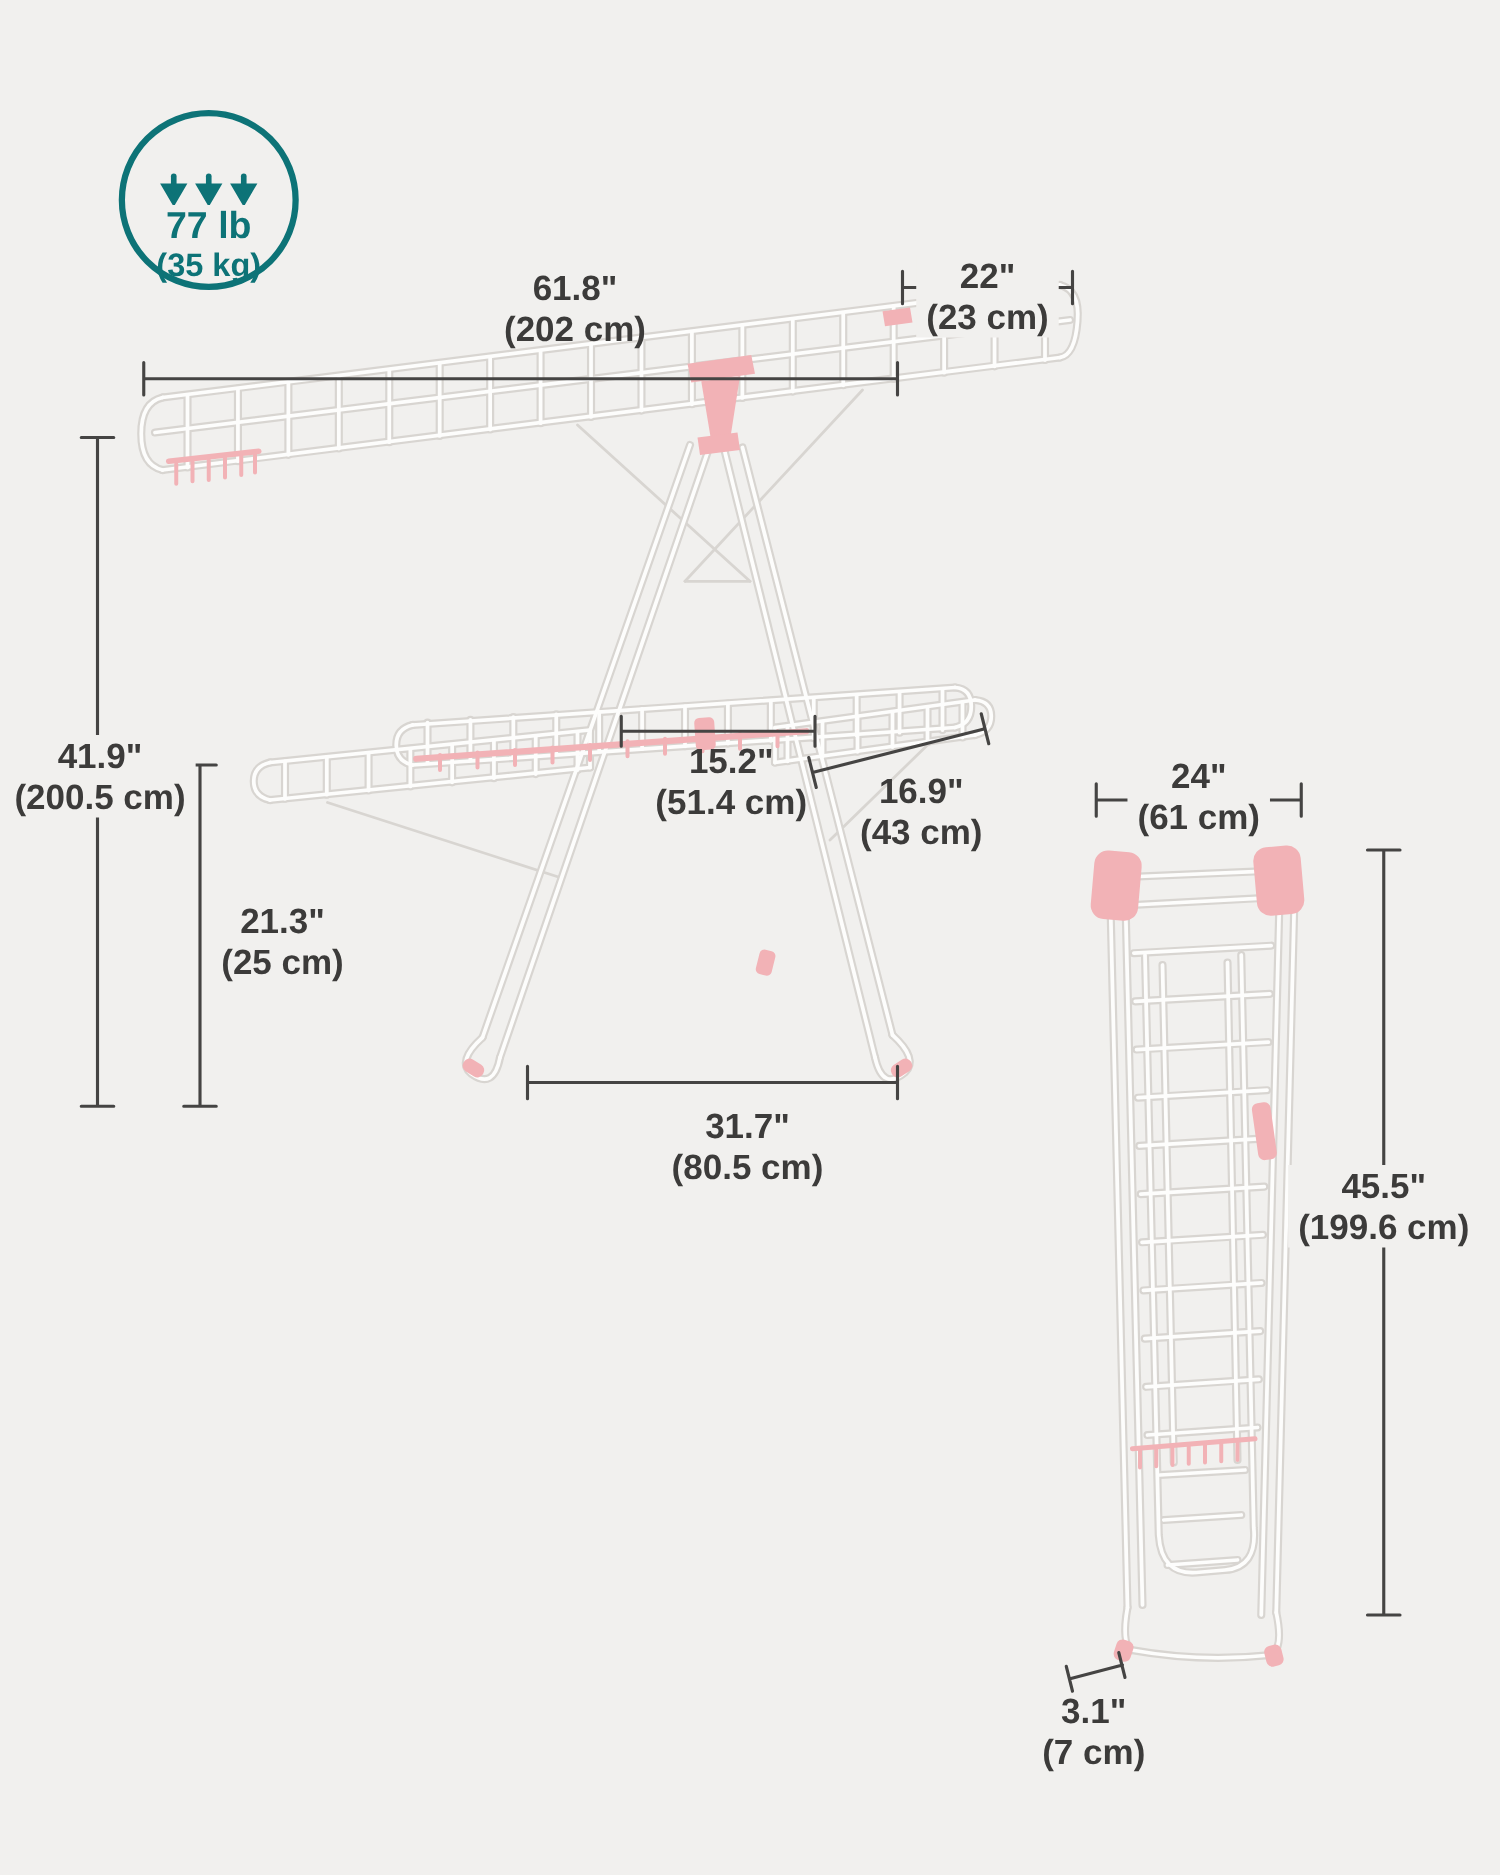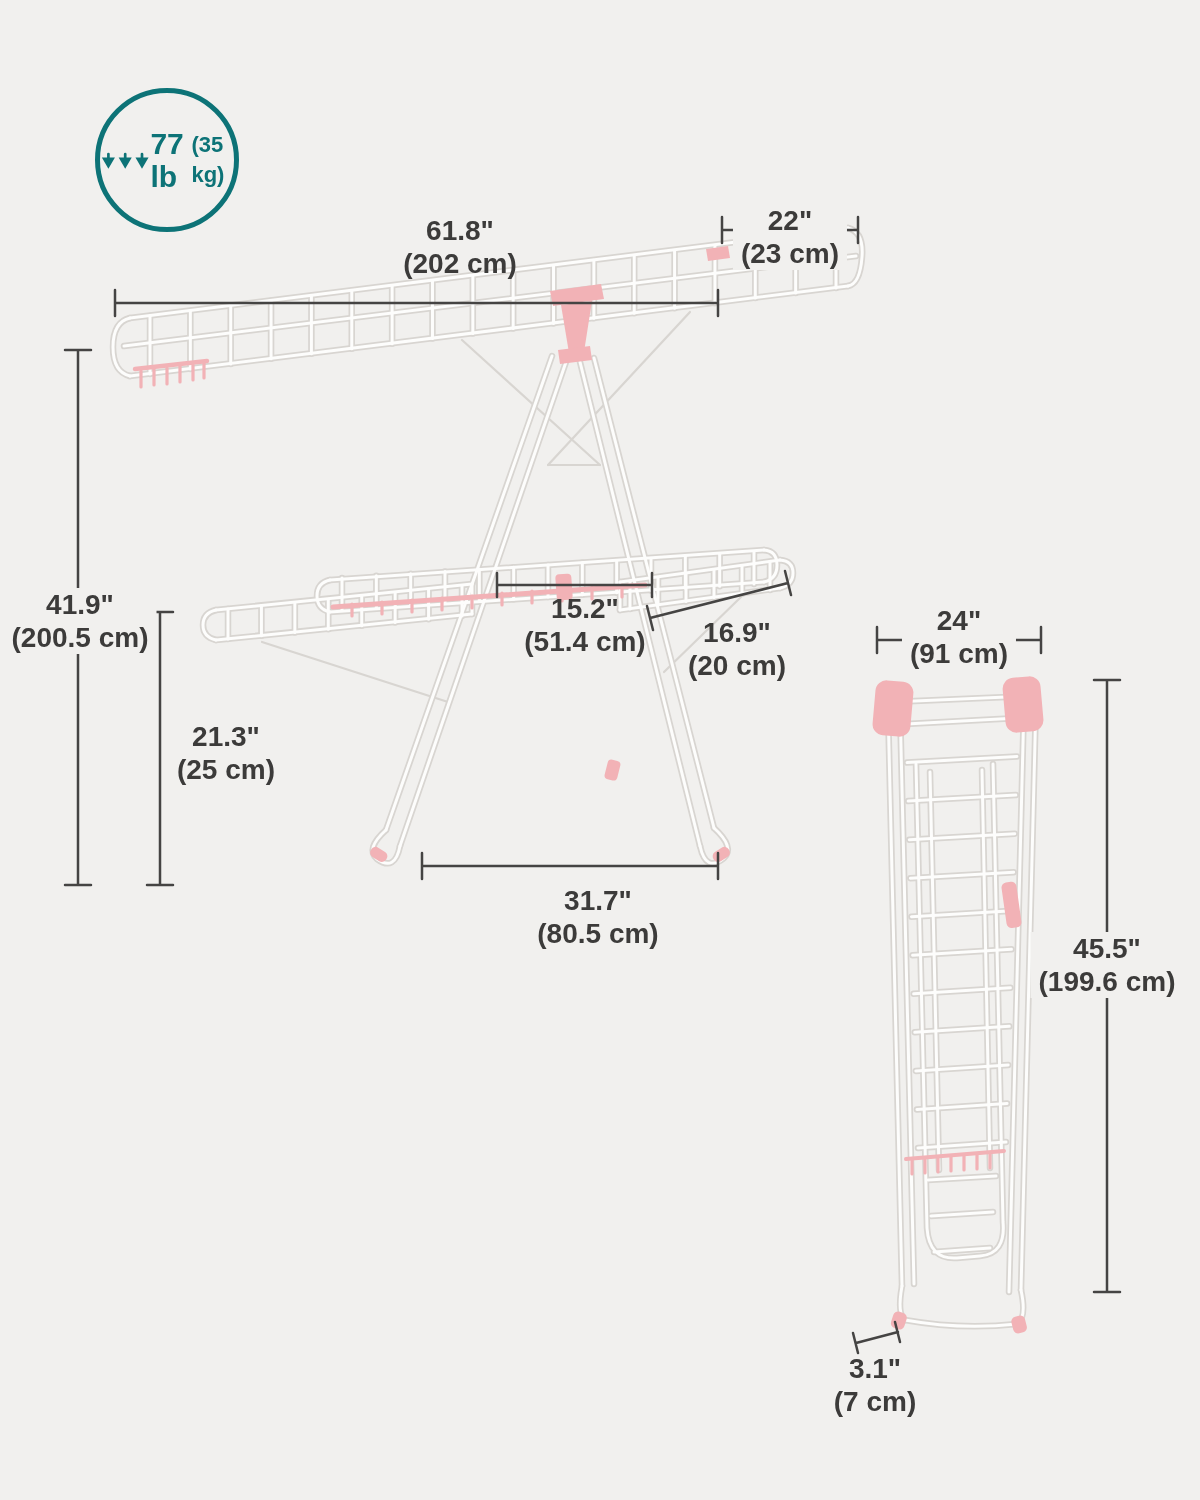--- a/index.html
+++ b/index.html
@@ -12,24 +12,24 @@
   .layer-core{stroke:var(--rack-core,#fdfdfc);stroke-width:3;fill:none;
               stroke-linecap:round;stroke-linejoin:round;}
   .pink-fill{fill:var(--pink,#f2b2b6);stroke:none;}
   .pink-lines{stroke:var(--pink,#f2b2b6);fill:none;stroke-linecap:round;}
   .dims{stroke:var(--dim,#454443);stroke-width:2.5;fill:none;stroke-linecap:round;}
   .dim-label{position:absolute;transform:translateX(-50%);text-align:center;white-space:nowrap;
              color:var(--text,#3c3b3a);font-weight:700;font-size:28px;line-height:33px;}
   .mask{background:var(--bg,#f1f0ee);padding:0 8px;}
   .badge{position:absolute;left:95px;top:88px;width:144px;height:144px;box-sizing:border-box;
          border:5px solid var(--teal,#0d7377);border-radius:50%;
-         display:flex;align-items:center;justify-content:flex-end;
+         display:flex;flex-direction:column;align-items:center;justify-content:flex-end;
          color:var(--teal,#0d7377);font-weight:700;}
   .badge .value{font-size:30px;line-height:33px;}
-  .badge .metric{font-size:22px;line-height:30px;}
+  .badge .metric{font-size:26px;line-height:30px;}
   .badge-arrows{fill:var(--teal,#0d7377);stroke:var(--teal,#0d7377);}
 </style>
 </head>
 <body>
 
 <div class="stage">
 
   <svg class="art" width="1200" height="1500" viewBox="0 0 1200 1500">
 
     <g class="layer-wires">
@@ -267,31 +267,31 @@
     <div>(25 cm)</div>
   </div>
 
   <div class="dim-label" style="left:585px;top:592px">
     <div>15.2"</div>
     <div>(51.4 cm)</div>
   </div>
 
   <div class="dim-label" style="left:737px;top:616px">
     <div>16.9"</div>
-    <div>(20 cm)</div>
+    <div>(43 cm)</div>
   </div>
 
   <div class="dim-label" style="left:598px;top:884px">
     <div>31.7"</div>
     <div>(80.5 cm)</div>
   </div>
 
   <div class="dim-label mask" style="left:959px;top:604px">
     <div>24"</div>
-    <div>(91 cm)</div>
+    <div>(61 cm)</div>
   </div>
 
   <div class="dim-label mask" style="left:1107px;top:932px">
     <div>45.5"</div>
     <div>(199.6 cm)</div>
   </div>
 
   <div class="dim-label" style="left:875px;top:1352px">
     <div>3.1"</div>
     <div>(7 cm)</div>

